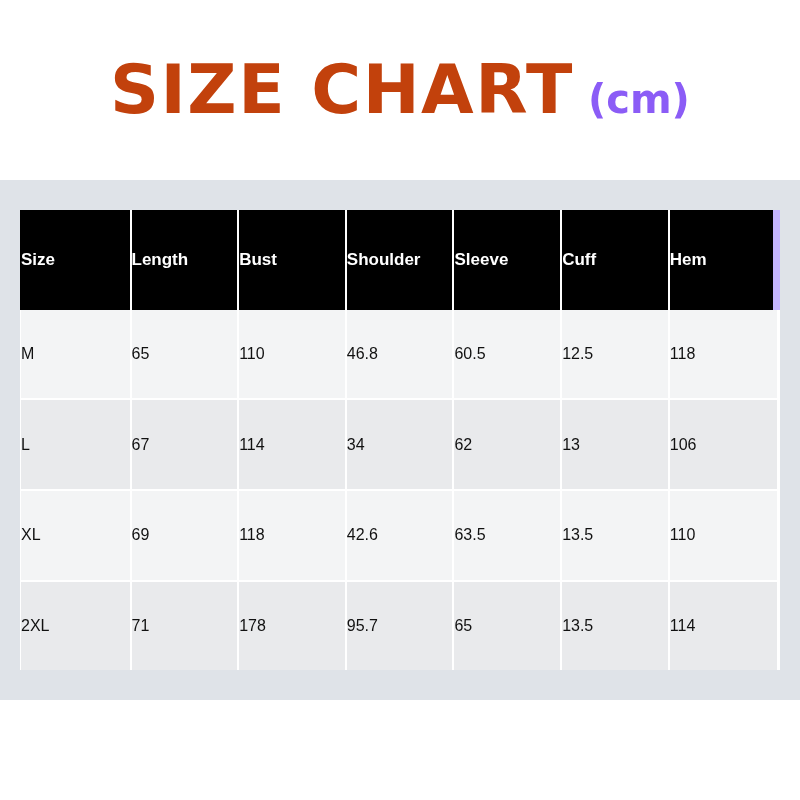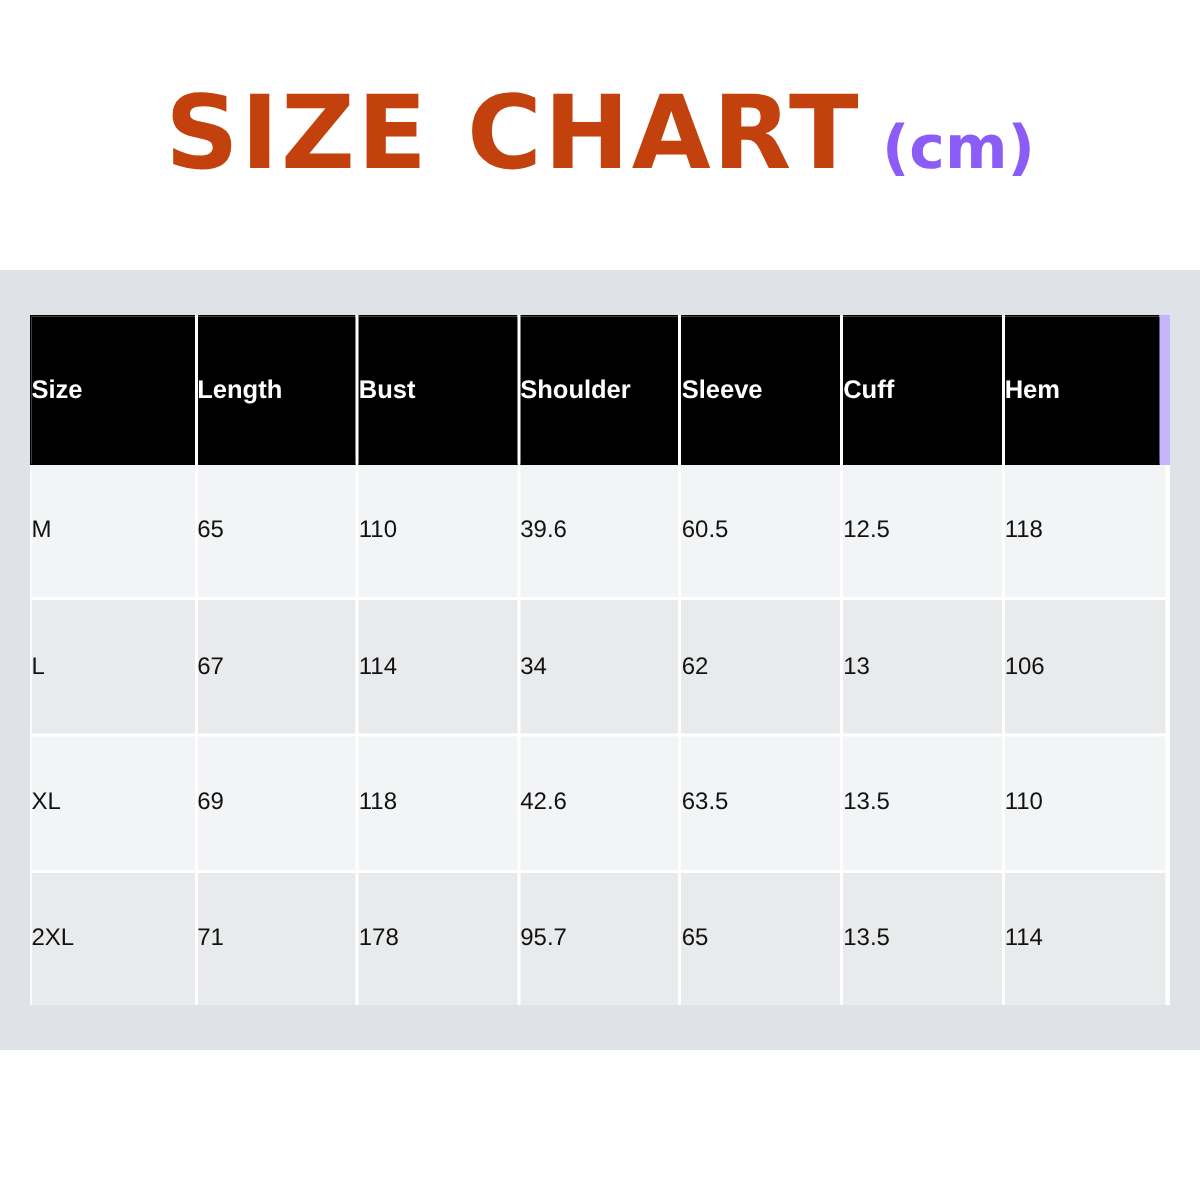--- a/index.html
+++ b/index.html
@@ -158,21 +158,21 @@
           <th>Sleeve</th>
           <th>Cuff</th>
           <th>Hem</th>
         </tr>
       </thead>
       <tbody>
         <tr class="row-odd">
           <td>M</td>
           <td>65</td>
           <td>110</td>
-          <td>39.6</td>
+          <td>46.8</td>
           <td>60.5</td>
           <td>12.5</td>
           <td>118</td>
         </tr>
         <tr class="row-even">
           <td>L</td>
           <td>67</td>
           <td>114</td>
           <td>34</td>
           <td>62</td>

